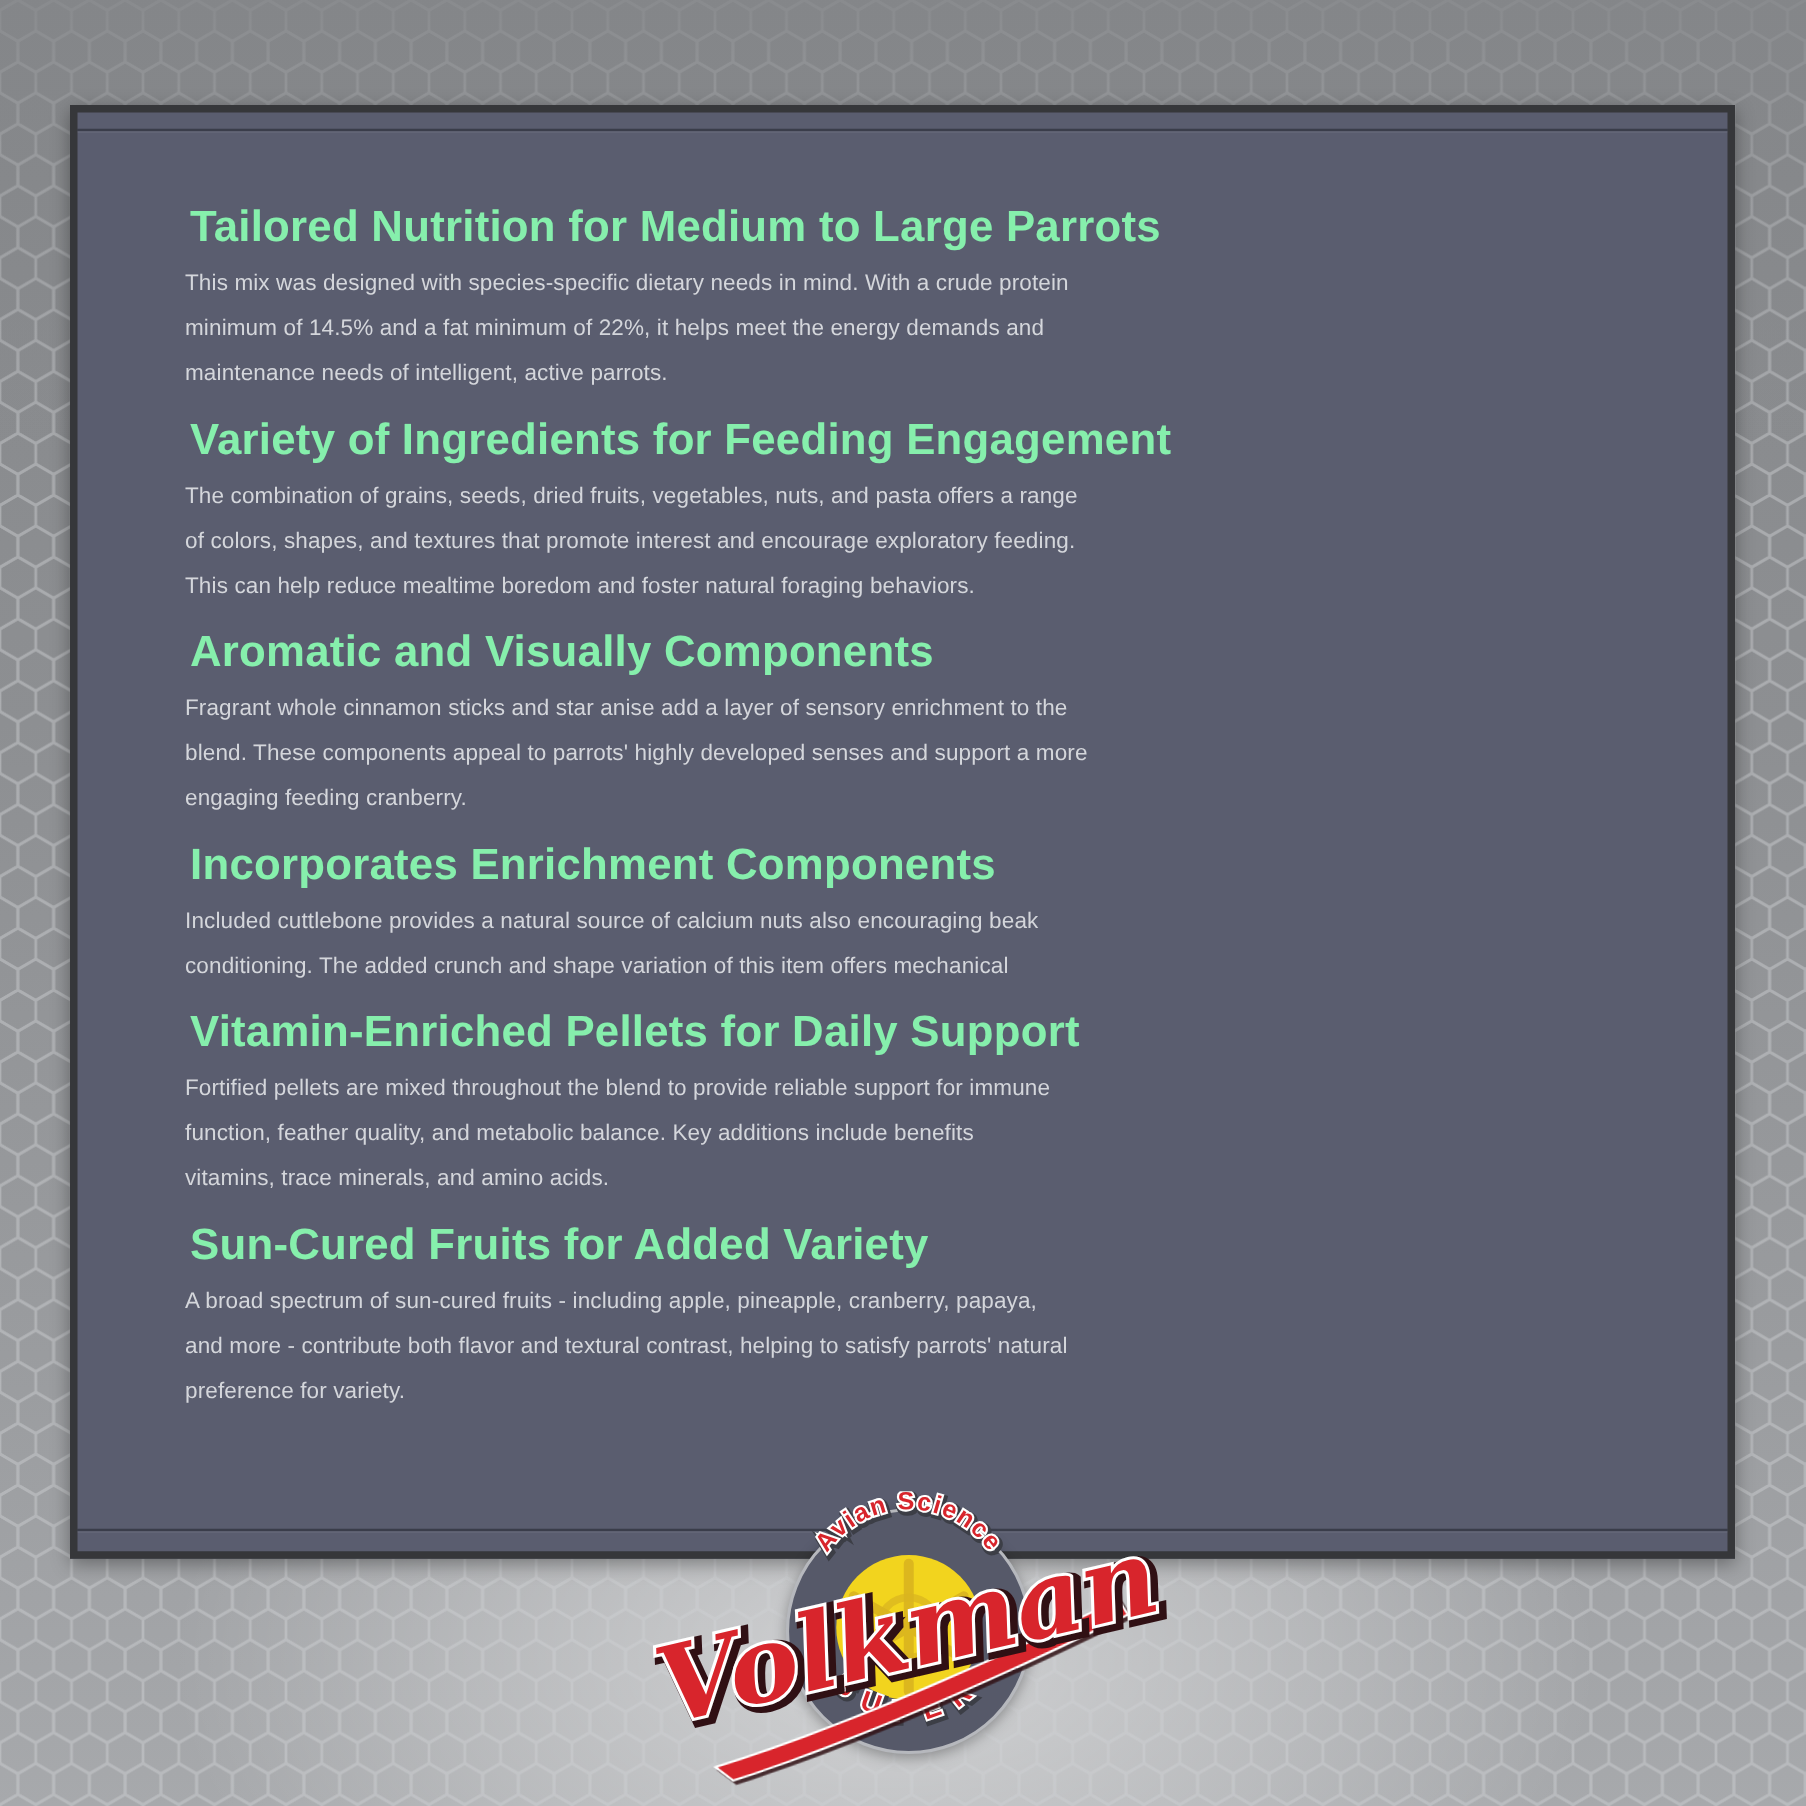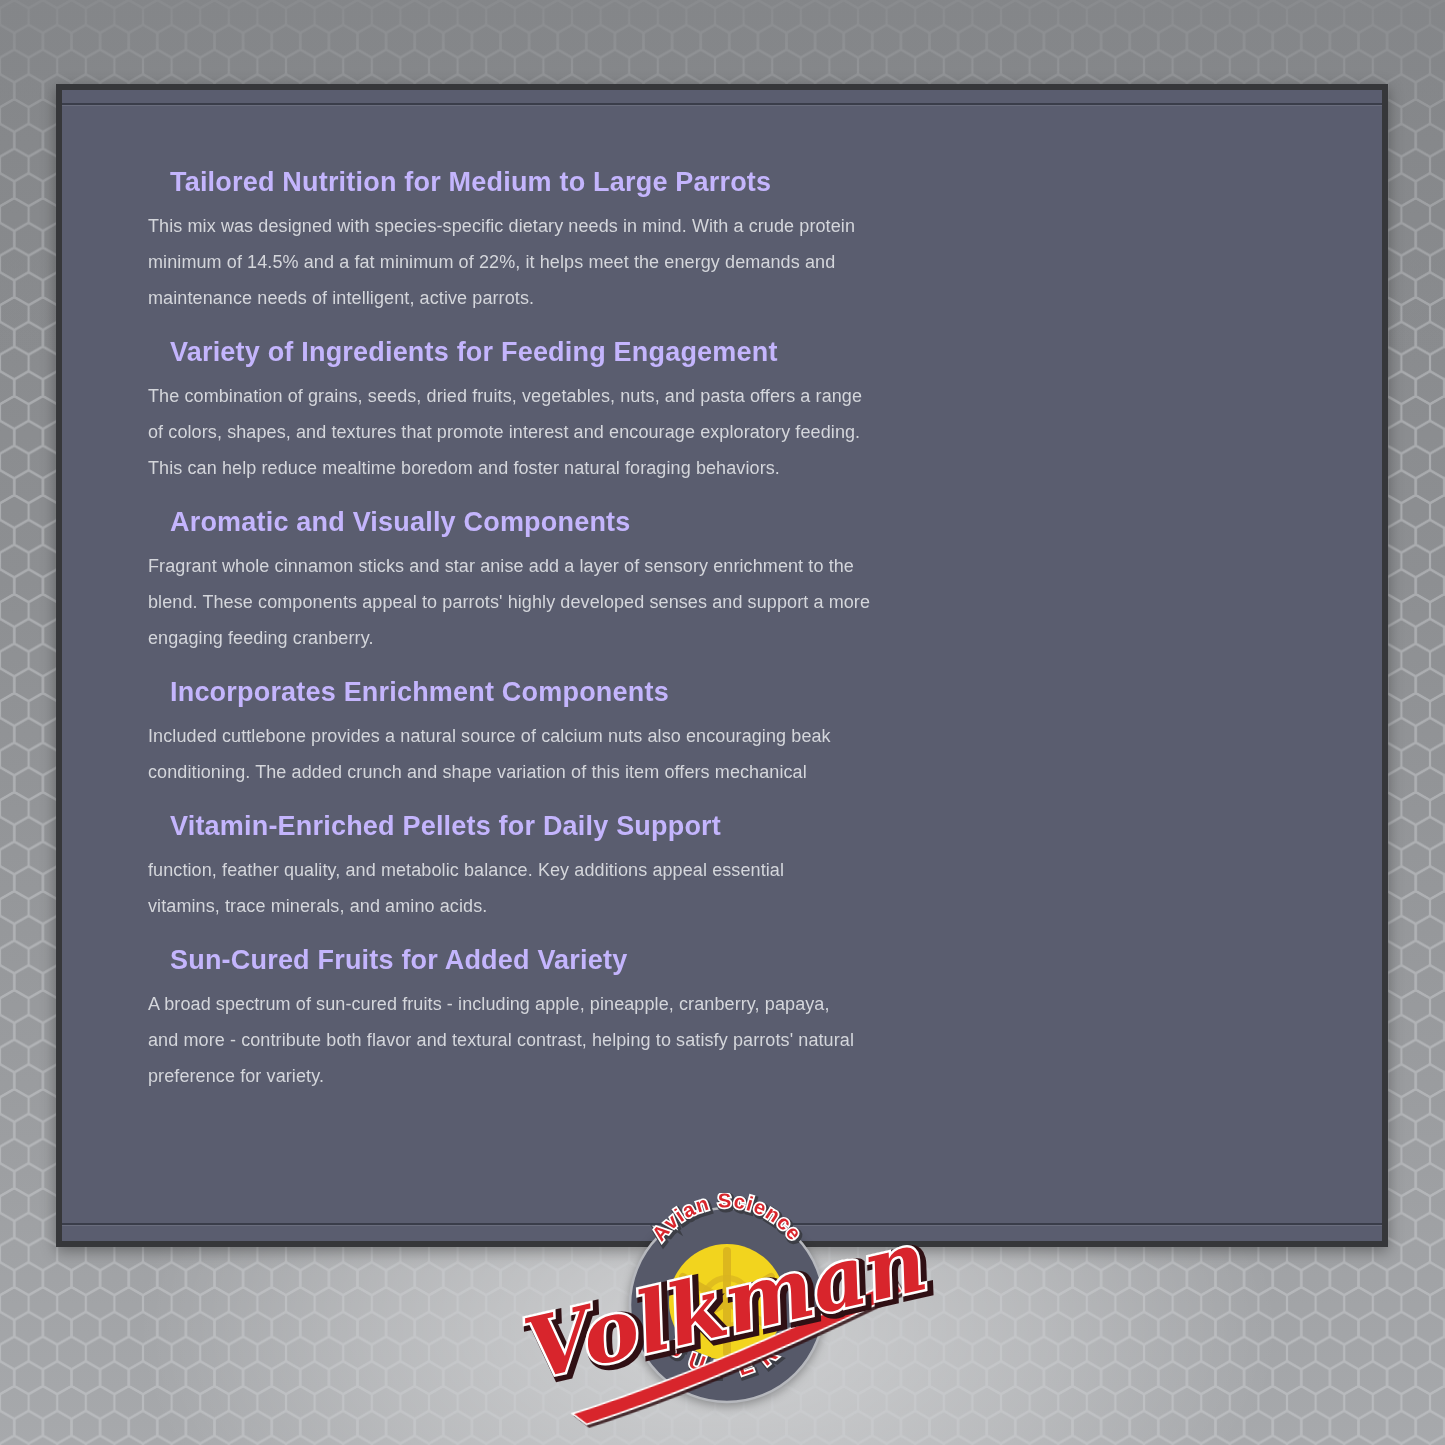--- a/index.html
+++ b/index.html
@@ -35,22 +35,22 @@
   .groove::after{content:"";position:absolute;left:0;right:0;top:2px;height:1px;background:rgba(255,255,255,0.10);}
   .groove.top{top:13px;}
   .groove.bottom{bottom:16px;}
   
   .content{
     position:absolute;left:86px;top:72px;right:120px;
     color:#d4d6db;
   }
   .section{margin-bottom:16px;}
   .sec-heading{
-    color:#c4b5fd;font-weight:bold;font-size:27px;line-height:40px;
-    margin:0 0 6px 22px;letter-spacing:.2px;
+    color:#86efac;font-weight:bold;font-size:35px;line-height:40px;
+    margin:0 0 6px 4px;letter-spacing:.2px;
   }
   .sec-line{
     font-size:18px;line-height:36px;font-weight:500;
     letter-spacing:.1px;white-space:nowrap;
   }
   
   .logo-wrap{position:absolute;z-index:6;left:480px;top:1193px;width:500px;height:252px;}
   .logo-wrap svg{display:block;}
 </style>
 </head>
@@ -102,21 +102,22 @@
     </div>
 
     <div class="section">
       <div class="sec-heading">Incorporates Enrichment Components</div>
       <div class="sec-line">Included cuttlebone provides a natural source of calcium nuts also encouraging beak</div>
       <div class="sec-line">conditioning. The added crunch and shape variation of this item offers mechanical</div>
     </div>
 
     <div class="section">
       <div class="sec-heading">Vitamin-Enriched Pellets for Daily Support</div>
-      <div class="sec-line">function, feather quality, and metabolic balance. Key additions appeal essential</div>
+      <div class="sec-line">Fortified pellets are mixed throughout the blend to provide reliable support for immune</div>
+      <div class="sec-line">function, feather quality, and metabolic balance. Key additions include benefits</div>
       <div class="sec-line">vitamins, trace minerals, and amino acids.</div>
     </div>
 
     <div class="section">
       <div class="sec-heading">Sun-Cured Fruits for Added Variety</div>
       <div class="sec-line">A broad spectrum of sun-cured fruits - including apple, pineapple, cranberry, papaya,</div>
       <div class="sec-line">and more - contribute both flavor and textural contrast, helping to satisfy parrots' natural</div>
       <div class="sec-line">preference for variety.</div>
     </div>
 

